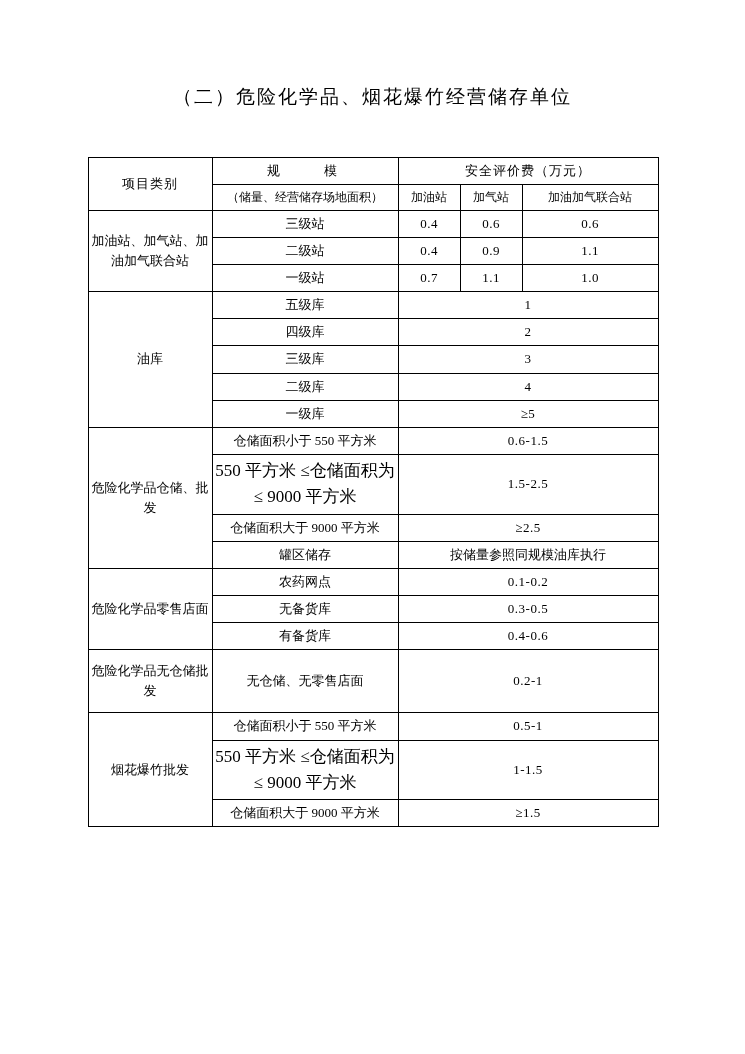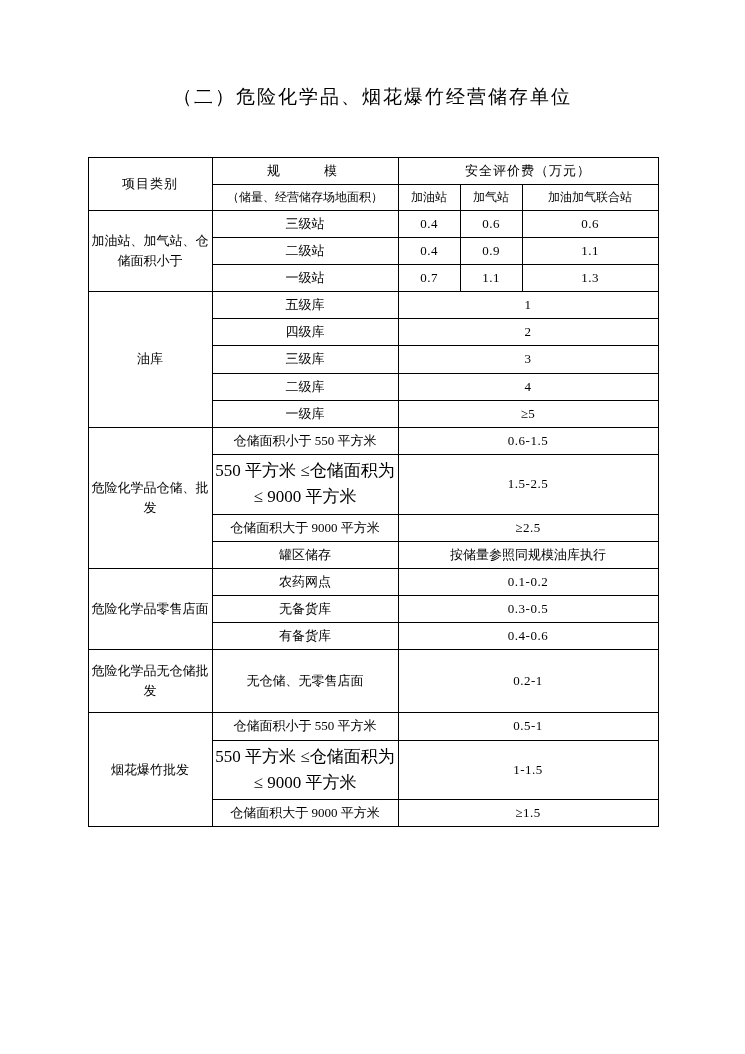--- a/index.html
+++ b/index.html
@@ -108,37 +108,37 @@
           <td colspan="3" class="hdr-fee">安全评价费（万元）</td>
         </tr>
         <tr>
           <td class="hdr-scale-sub">（储量、经营储存场地面积）</td>
           <td class="small">加油站</td>
           <td class="small">加气站</td>
           <td class="small">加油加气联合站</td>
         </tr>
 
         <tr>
-          <td rowspan="3" class="cat-cell">加油站、加气站、仓储面积小于</td>
+          <td rowspan="3" class="cat-cell">加油站、加气站、加油加气联合站</td>
           <td>三级站</td>
           <td class="num">0.4</td>
           <td class="num">0.6</td>
           <td class="num">0.6</td>
         </tr>
         <tr>
           <td>二级站</td>
           <td class="num">0.4</td>
           <td class="num">0.9</td>
           <td class="num">1.1</td>
         </tr>
         <tr>
           <td>一级站</td>
           <td class="num">0.7</td>
           <td class="num">1.1</td>
-          <td class="num">1.3</td>
+          <td class="num">1.0</td>
         </tr>
 
         <tr>
           <td rowspan="5">油库</td>
           <td>五级库</td>
           <td colspan="3" class="num">1</td>
         </tr>
         <tr>
           <td>四级库</td>
           <td colspan="3" class="num">2</td>

